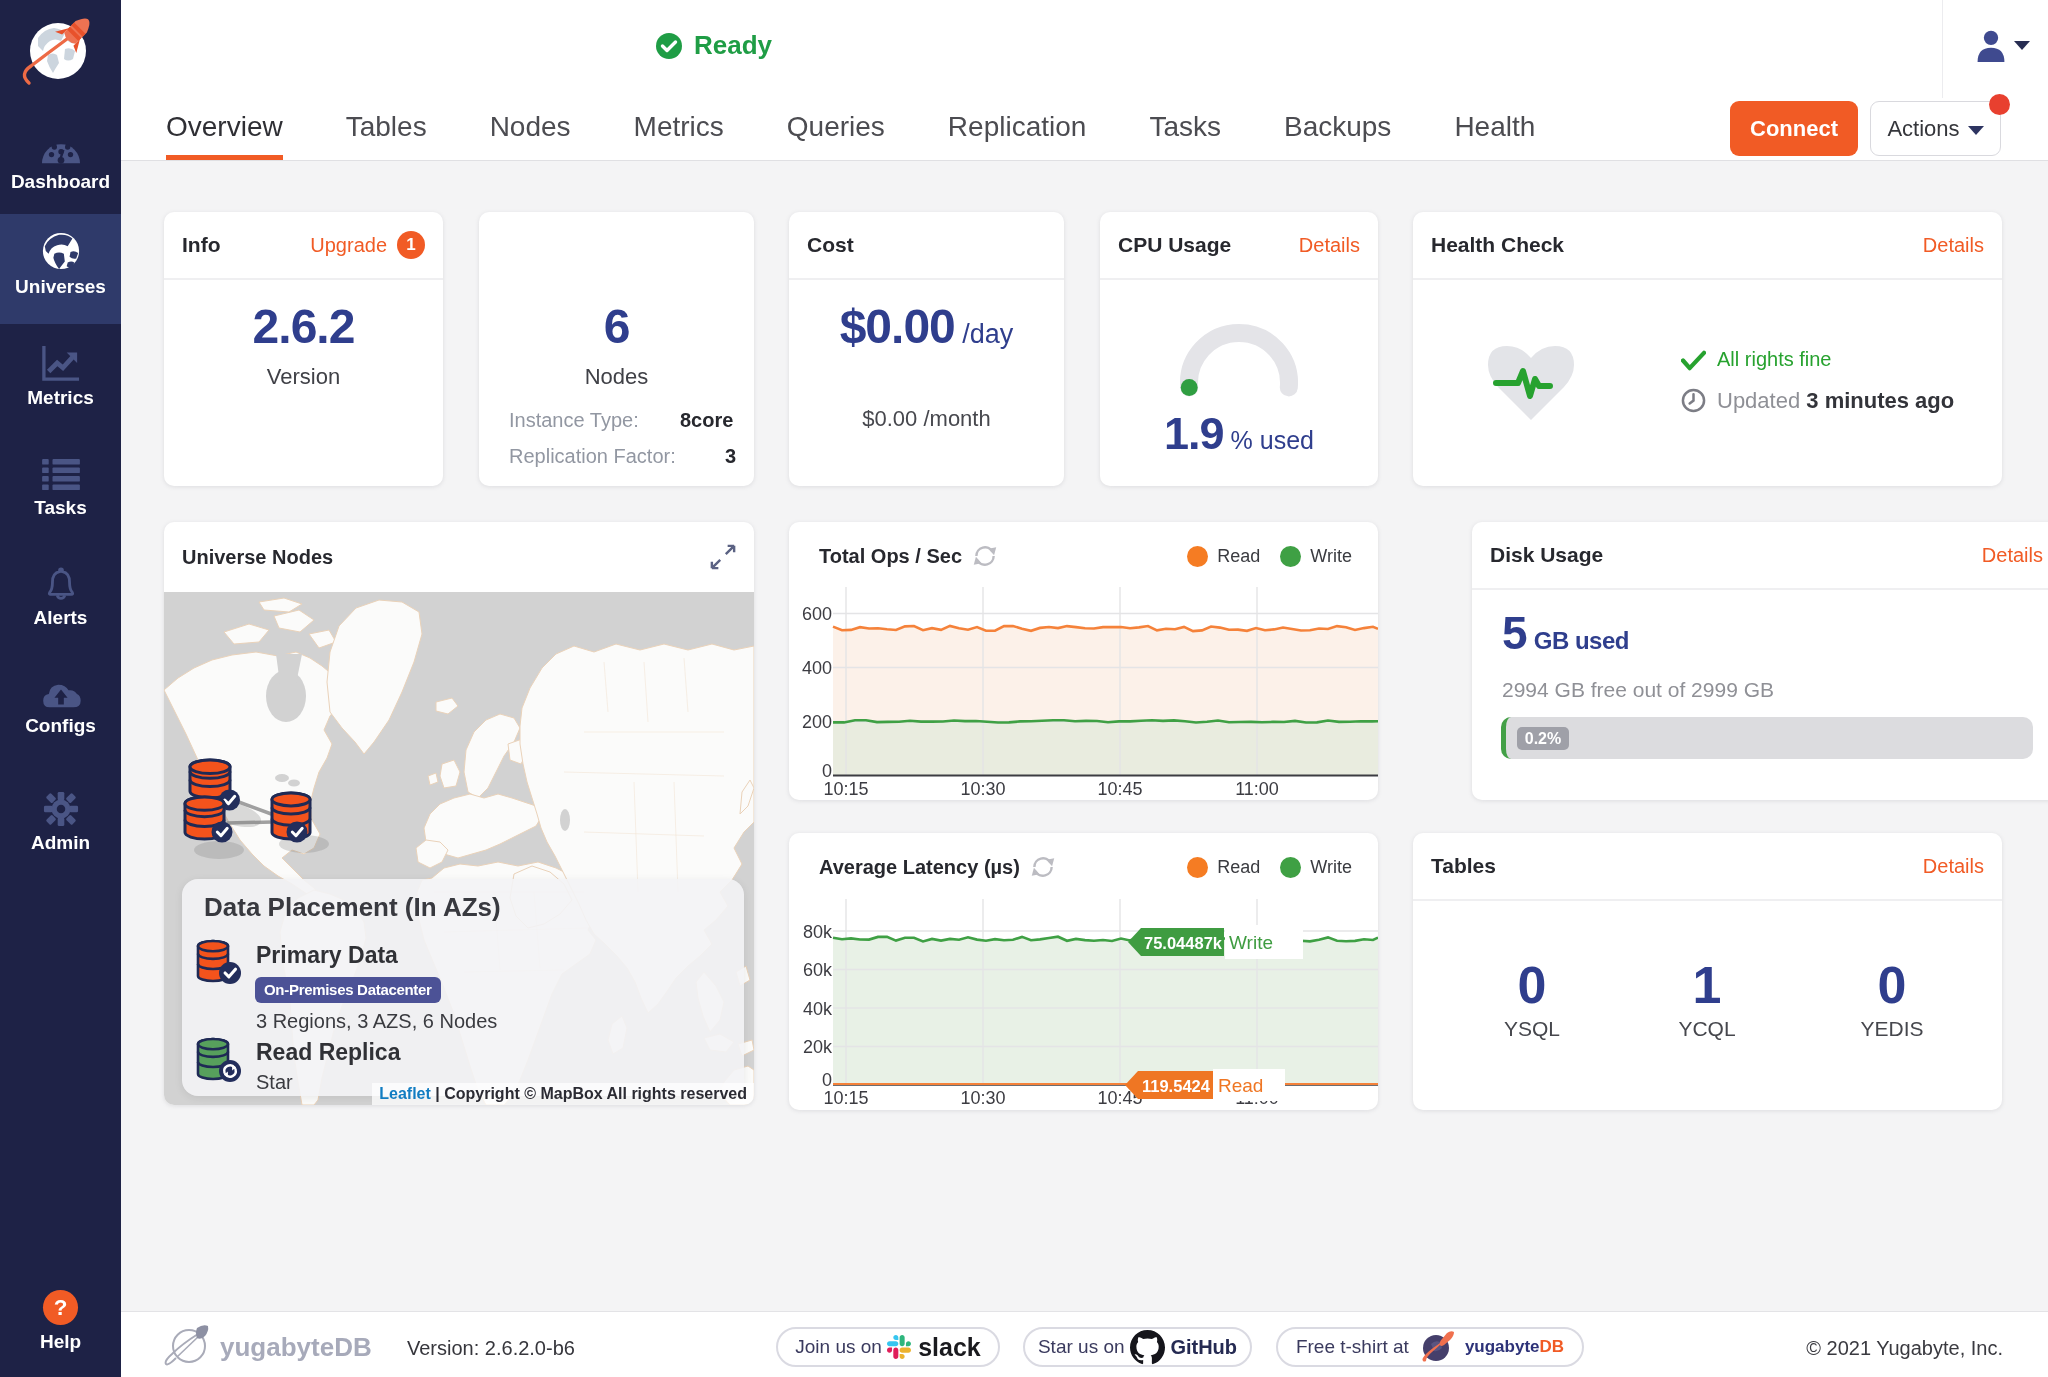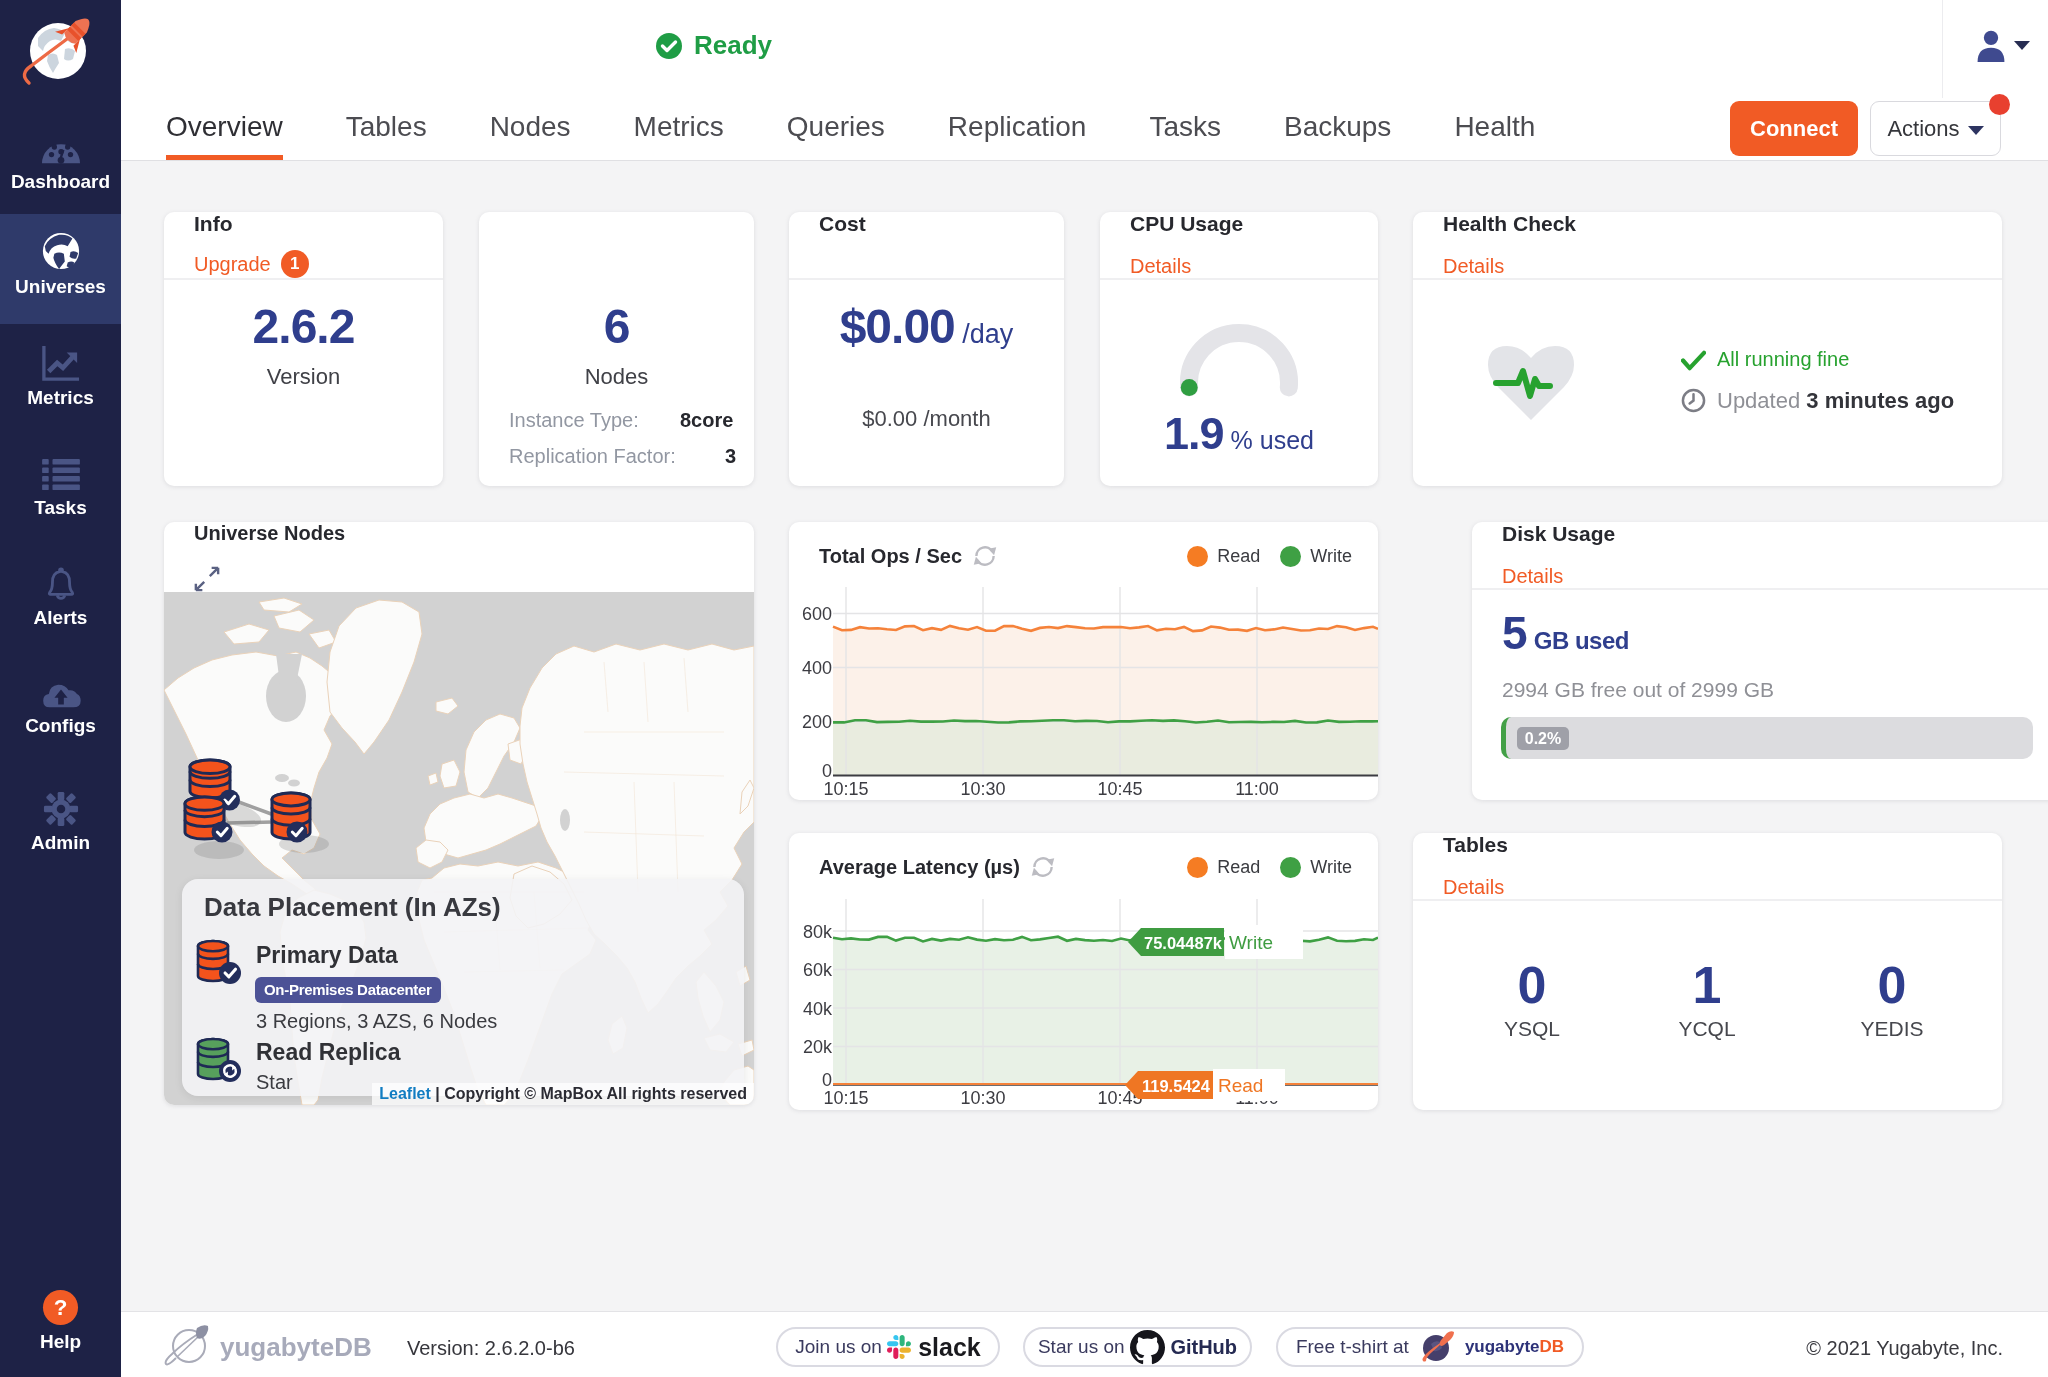--- a/index.html
+++ b/index.html
@@ -15,21 +15,21 @@
 #ready span{color:#1f9d45;font-size:26px;font-weight:bold;margin-left:11px;}
 #tabs{position:absolute;left:45px;bottom:0;height:61px;white-space:nowrap;}
 .tab{display:inline-block;margin-right:63px;font-size:28px;color:#4c4c51;line-height:56px;height:61px;vertical-align:top;text-align:center;}
 .tab.active{color:#2f2f34;border-bottom:5px solid #f15b25;}
 #connectbtn{position:absolute;left:1609px;top:101px;width:128px;height:55px;background:#f15b25;border-radius:9px;color:#fff;font-size:22px;font-weight:bold;text-align:center;line-height:55px;}
 #actionsbtn{position:absolute;left:1749px;top:101px;width:131px;height:55px;background:#fff;border:1px solid #d9d9de;border-radius:9px;color:#35363b;font-size:22px;text-align:center;line-height:53px;}
 #actionsbtn .car{display:inline-block;width:0;height:0;border-left:8px solid transparent;border-right:8px solid transparent;border-top:9px solid #2d3461;margin-left:8px;vertical-align:middle;}
 #reddot{position:absolute;left:1868px;top:94px;width:21px;height:21px;border-radius:50%;background:#e8402f;}
 #hline{position:absolute;left:1821px;top:0;width:1px;height:98px;background:#ececef;}
 .card{position:absolute;background:#fff;border-radius:10px;box-shadow:0 1px 4px rgba(120,120,135,.18);}
-.chead{position:absolute;left:0;top:0;right:0;height:68px;display:flex;align-items:flex-start;justify-content:space-between;padding:0 30px;flex-direction:column;}
+.chead{position:absolute;left:0;top:0;right:0;height:68px;display:flex;align-items:center;justify-content:space-between;padding:0 18px;}
 .chead .t{font-size:21px;font-weight:bold;color:#27282e;}
 .chead .details{font-size:20px;color:#f15b25;}
 .cdiv{border-bottom:2px solid #efeff1;}
 .bignum{font-size:48px;font-weight:bold;color:#2f3e8d;letter-spacing:-1px;}
 .centcol{position:absolute;left:0;right:0;text-align:center;}
 .upg{display:flex;align-items:center;}
 .upg a{color:#f15b25;font-size:20px;}
 .upg .badge{width:28px;height:28px;border-radius:50%;background:#f15b25;color:#fff;font-size:17px;font-weight:bold;text-align:center;line-height:28px;margin-left:10px;}
 .kv{position:absolute;left:30px;right:24px;font-size:20px;color:#9297a2;}
 .kv b{position:absolute;color:#27282e;font-weight:bold;}
@@ -202,21 +202,21 @@
       <span class="t">Health Check</span>
       <span class="details">Details</span>
     </div>
 <svg class="abs" style="left:75px;top:132px" width="86" height="78" viewBox="0 0 86 78">
 <path d="M43,76 L10,43 Q0,32 0,21 Q0,2 19,2 Q33,2 43,14 Q53,2 67,2 Q86,2 86,21 Q86,32 76,43 Z" fill="#e3e4e8"></path>
 <path d="M8,39 L30,39 L35,27 L42,52 L47,35 L51,42 L62,42" fill="none" stroke="#27a22f" stroke-width="6" stroke-linecap="round" stroke-linejoin="round"></path>
 </svg>
 <svg class="abs" style="left:268px;top:138px" width="25" height="21" viewBox="0 0 26 22">
       <path d="M2,11 L9,19 L24,3" fill="none" stroke="#27a22f" stroke-width="4.5" stroke-linecap="round" stroke-linejoin="round"></path>
     </svg>
-<div class="abs" style="left:304px;top:136px;font-size:20px;color:#27a22f">All running fine</div>
+<div class="abs" style="left:304px;top:136px;font-size:20px;color:#27a22f">All rights fine</div>
 <svg class="abs" style="left:268px;top:176px" width="25" height="25" viewBox="0 0 26 26">
       <circle cx="13" cy="13" r="11" fill="none" stroke="#7c7d85" stroke-width="2.6"></circle>
       <path d="M13,6.5 L13,13 L9,16" fill="none" stroke="#7c7d85" stroke-width="2.6" stroke-linecap="round"></path>
     </svg>
 <div class="abs" style="left:304px;top:176px;font-size:22px;color:#8f9096">Updated <b style="color:#33343a">3 minutes ago</b></div>
 </div>
 <div class="card" style="left:164px;top:522px;width:590px;height:583px;overflow:hidden">
 <div class="chead" style="height:70px">
       <span class="t" style="font-size:20px">Universe Nodes</span>
 <svg width="26" height="26" viewBox="0 0 28 28">

